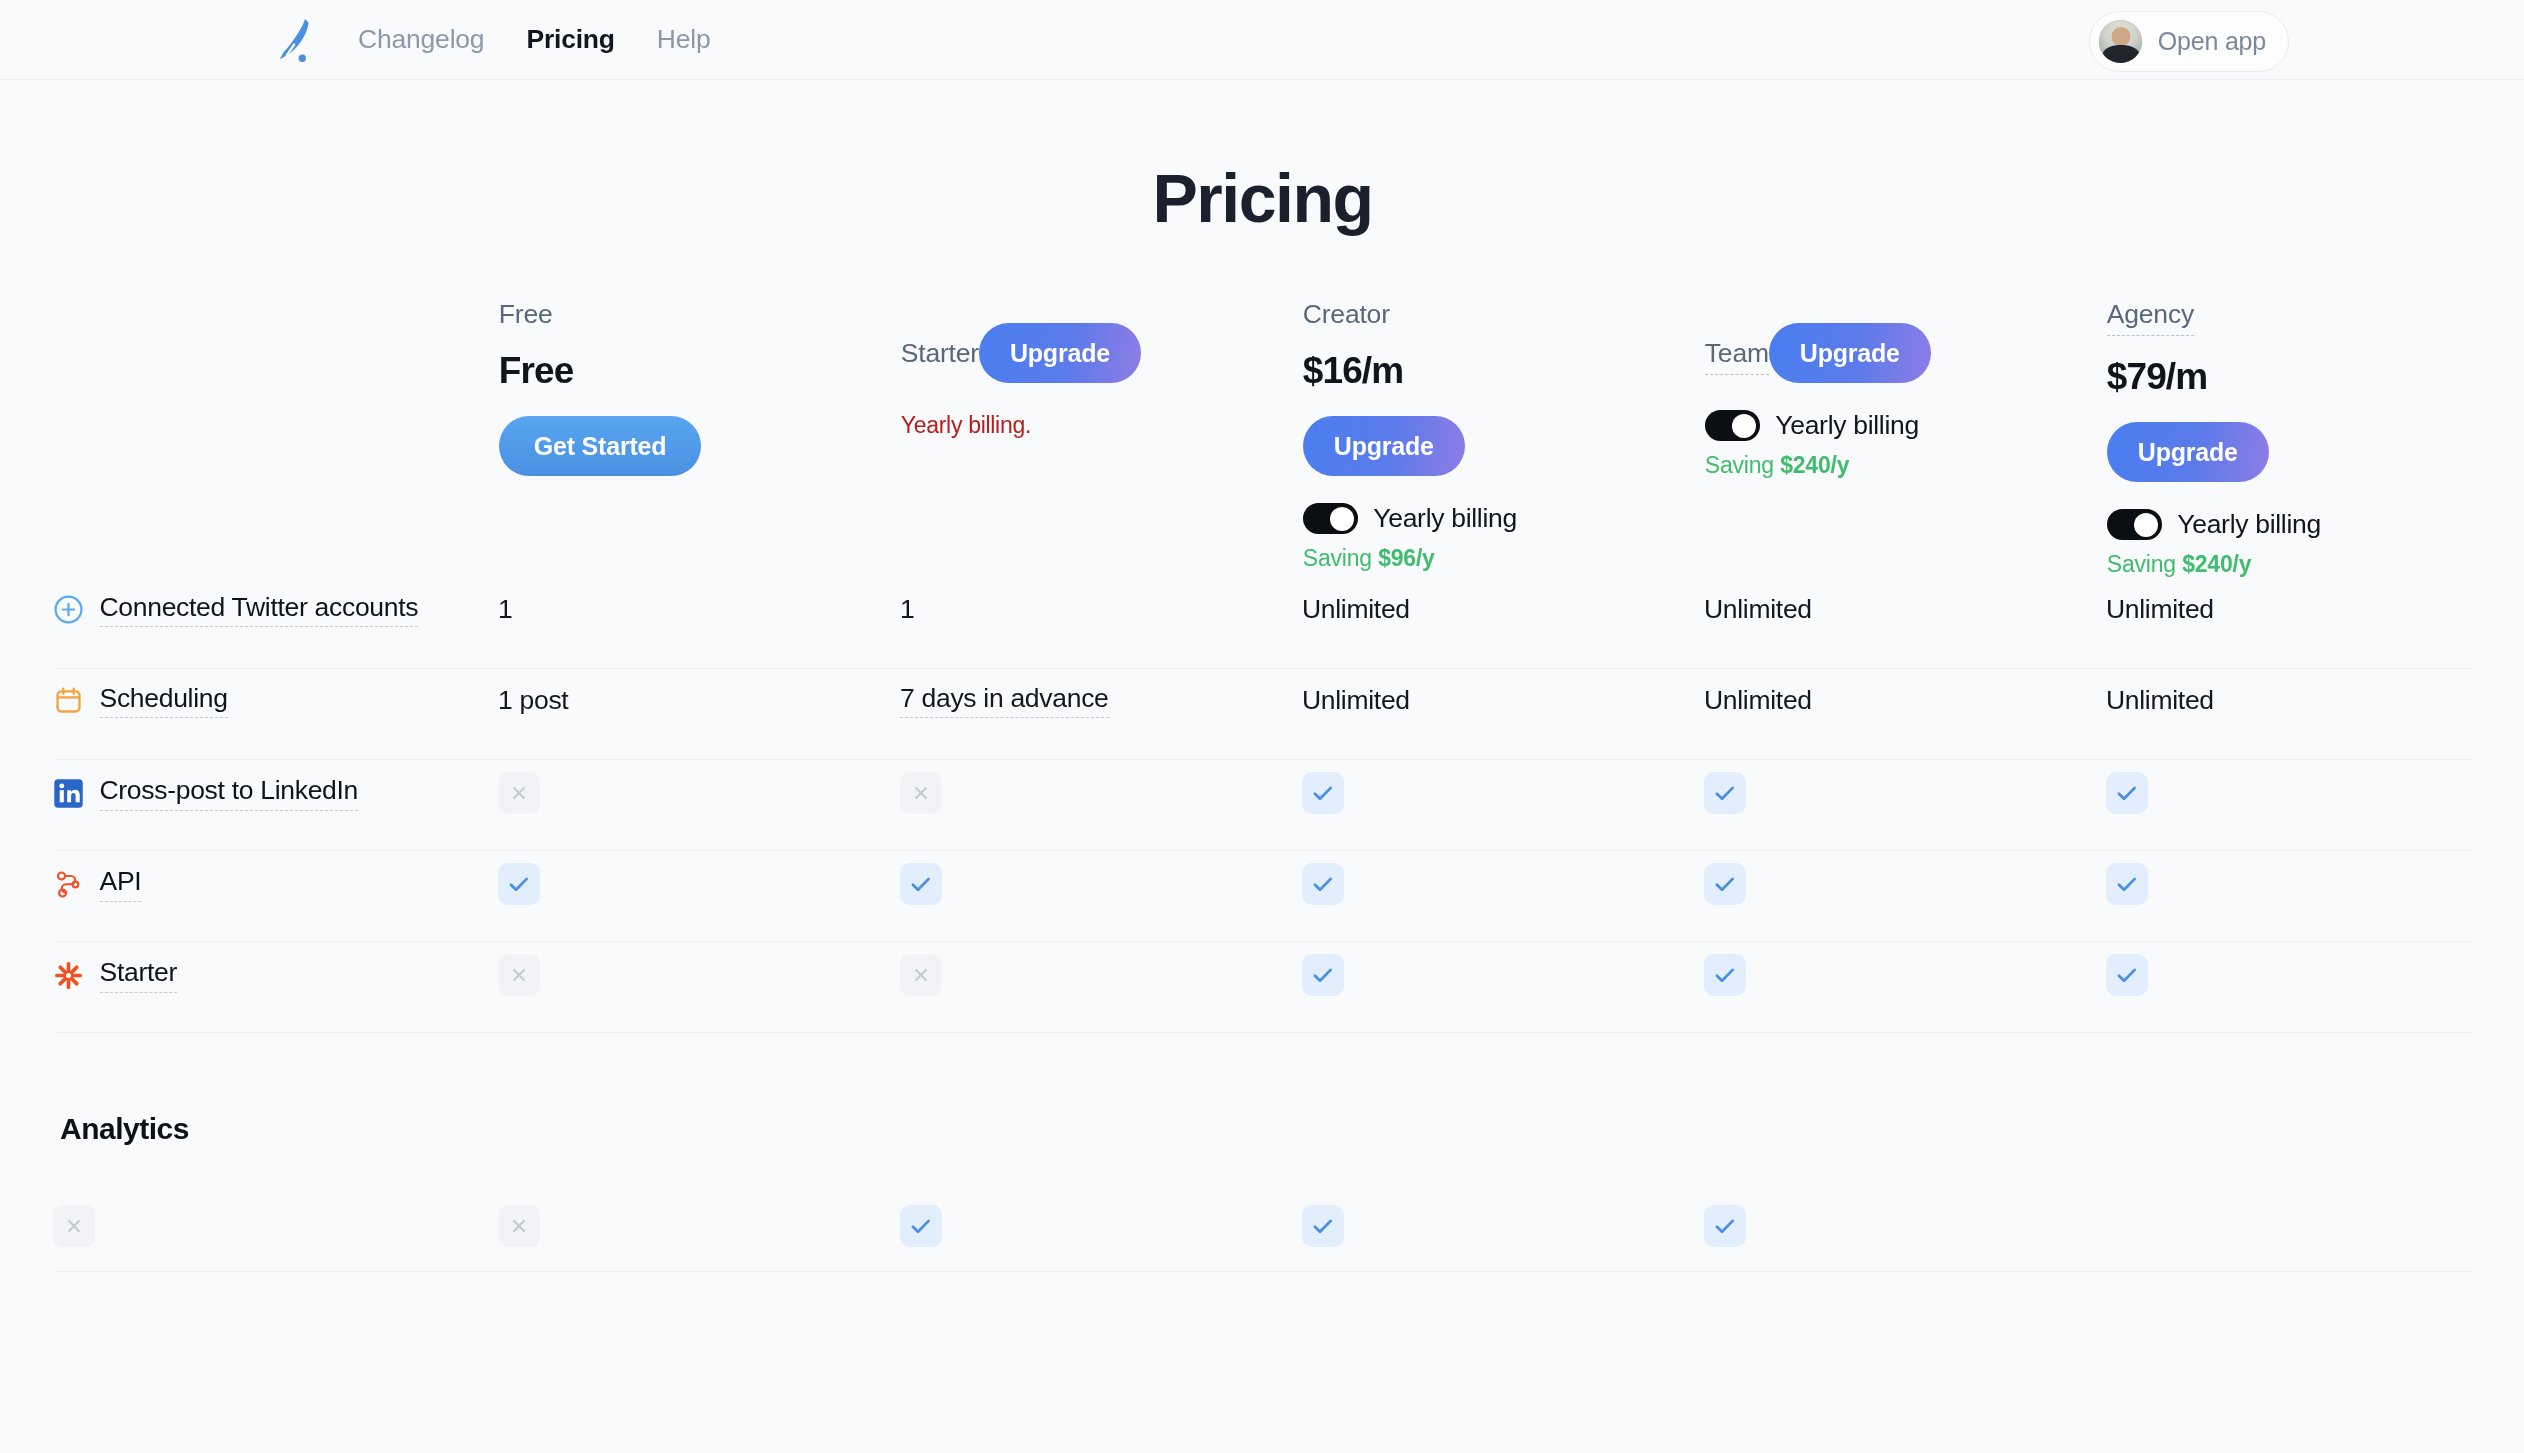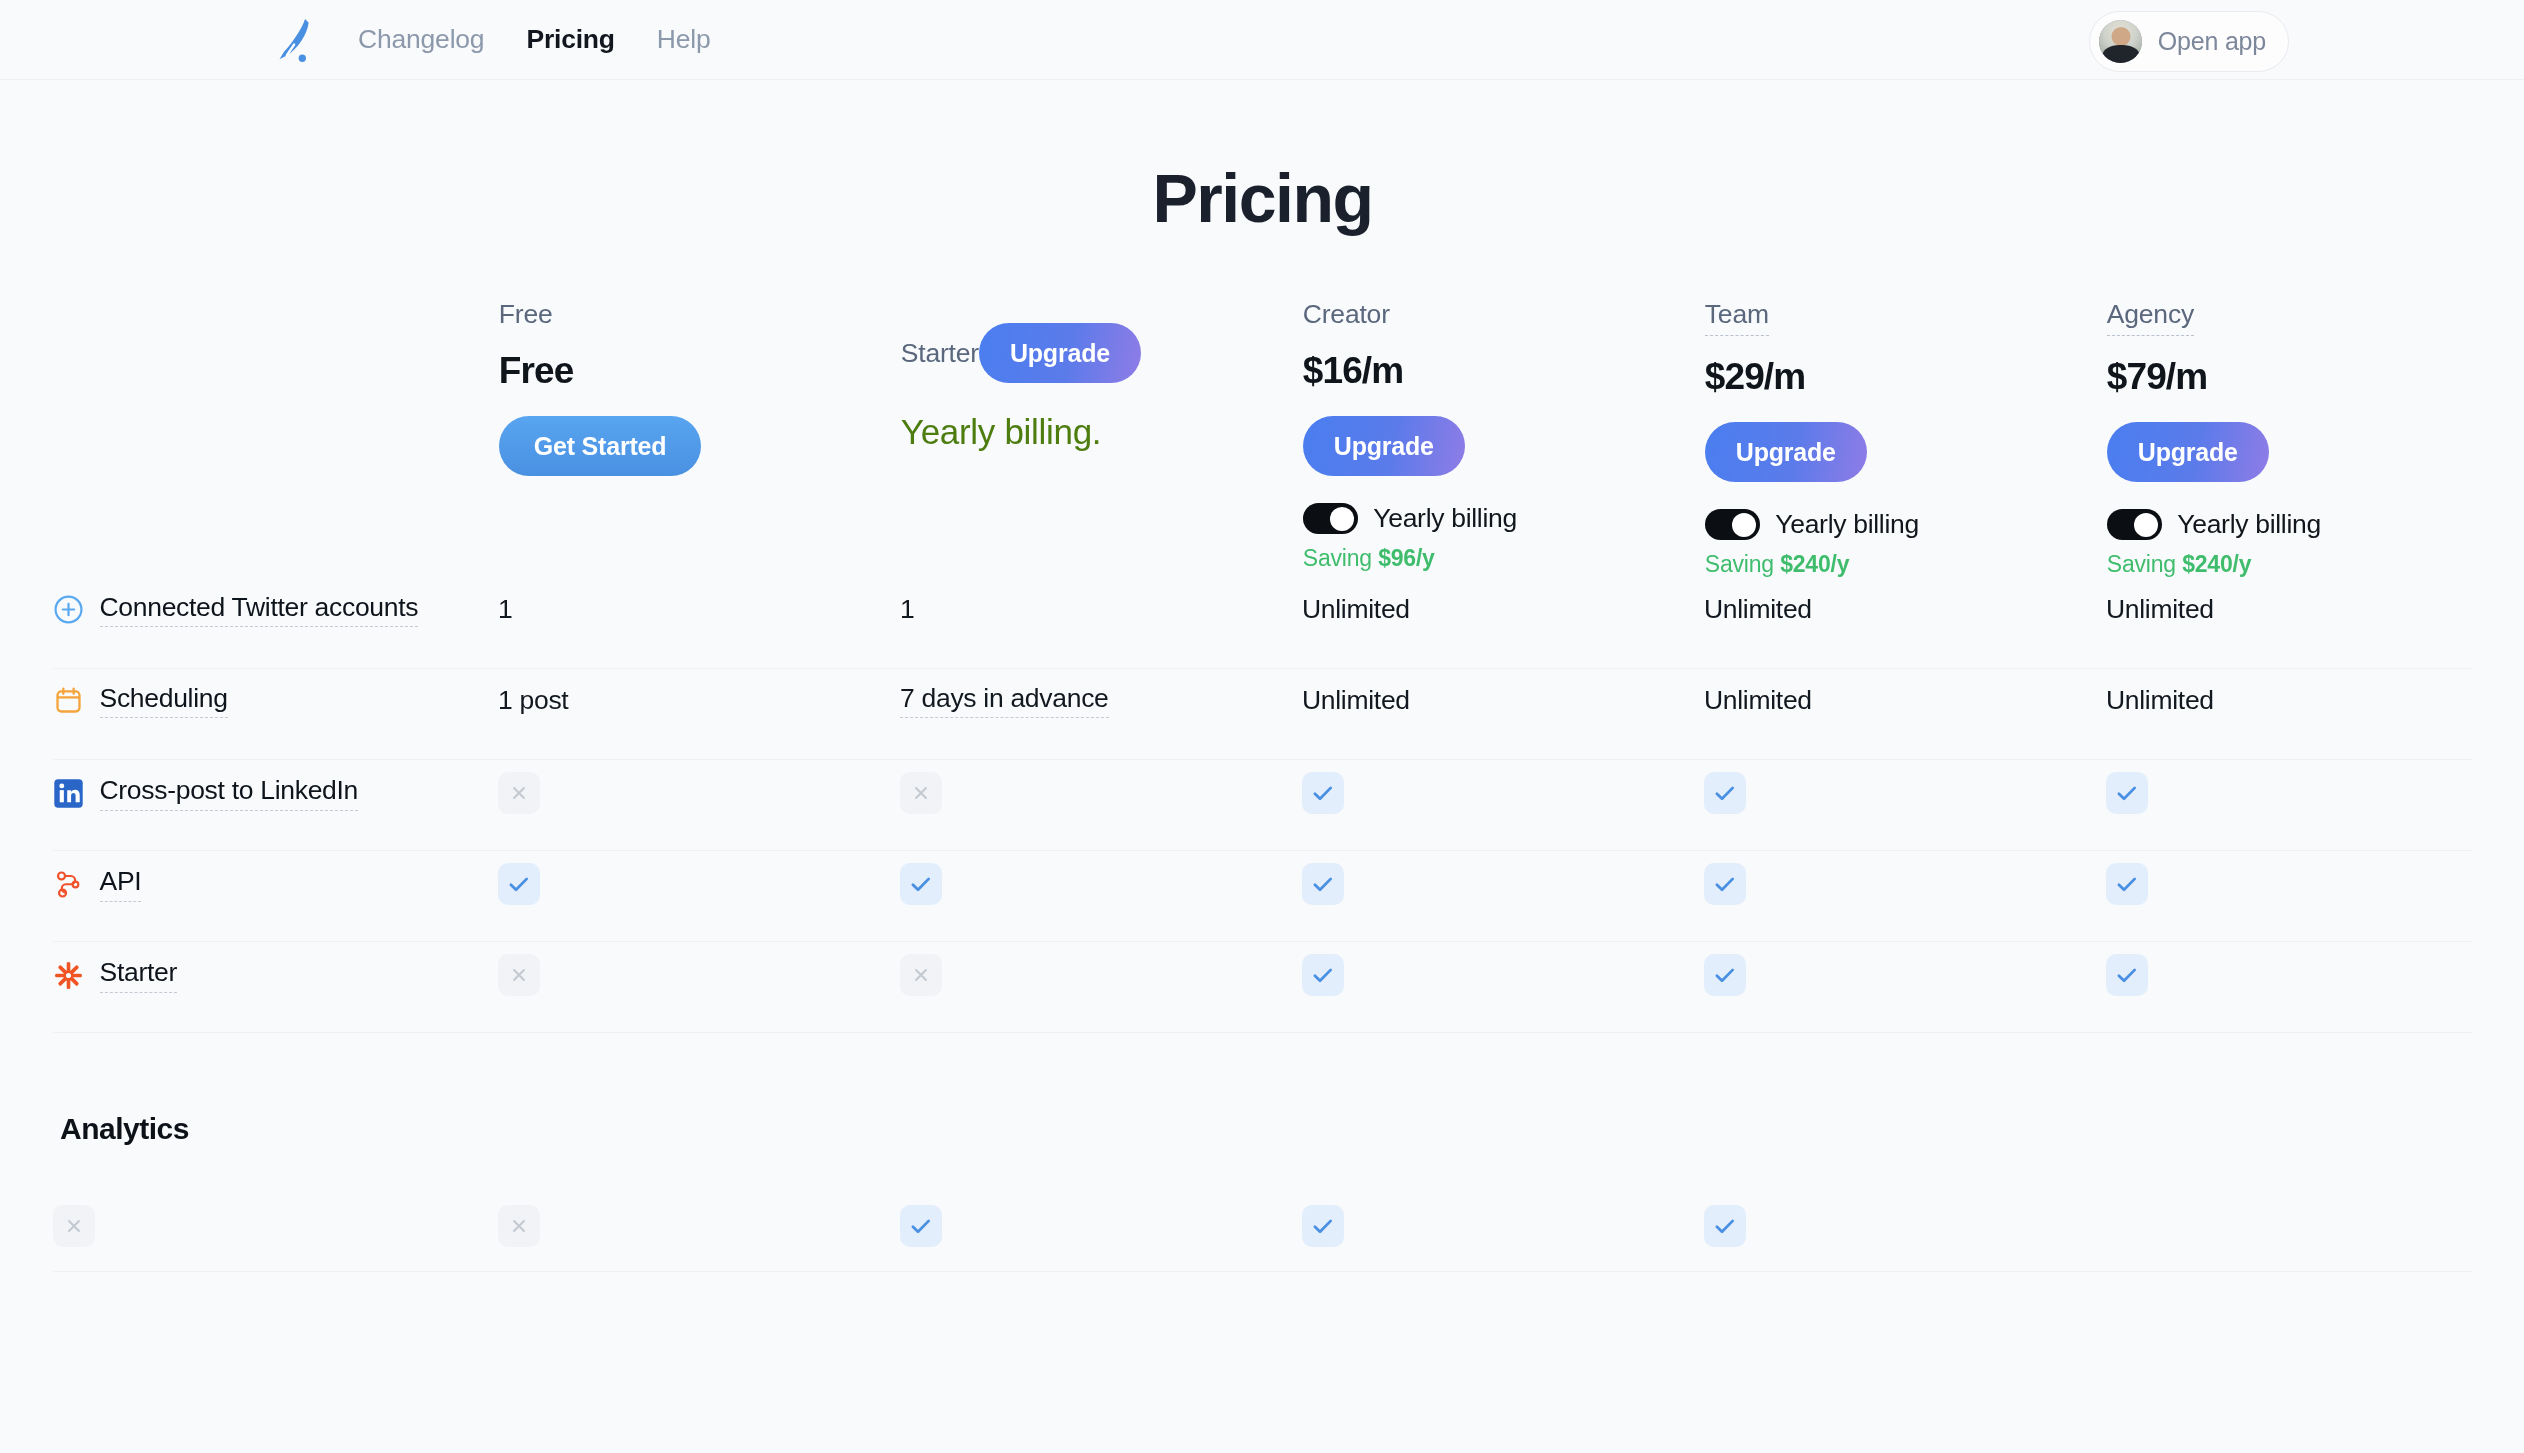--- a/index.html
+++ b/index.html
@@ -111,21 +111,21 @@
     color: #fff;
     font-size: 25px;
     font-weight: 600;
     letter-spacing: -0.2px;
     padding: 15.5px 31px;
     cursor: pointer;
     font-family: "Liberation Sans", sans-serif;
   }
   .cta.solid    { background: linear-gradient(180deg, #58a5f0 0%, #4a90e2 100%); padding: 15.5px 35px; }
   .cta.gradient { background: linear-gradient(100deg, #4a7ef0 0%, #5b7bea 55%, #8f7ce6 100%); }
-  .billing-note { margin-top: 29px; font-size: 35px; color: #4d7c0f; letter-spacing: -0.3px; }
+  .billing-note { margin-top: 29px; font-size: 23px; color: #b91c1c; letter-spacing: -0.3px; }
 
   .toggle-row { margin-top: 27px; display: flex; align-items: center; gap: 15.5px; }
   .toggle {
     width: 55px; height: 31px;
     border-radius: 912px;
     background: #0b0e12;
     position: relative;
     flex: none;
     cursor: pointer;
   }
@@ -208,21 +208,21 @@
   <div class="row" id="plan-header-row">
       <div></div>
       <div class="plan-cell"><div class="plan-name">Free</div><div class="plan-price">Free</div><button class="cta solid">Get Started</button></div>
       <div class="plan-cell"><div class="plan-name">Starter</div><button class="cta gradient">Upgrade</button><div class="billing-note">Yearly billing.</div></div>
       <div class="plan-cell"><div class="plan-name">Creator</div><div class="plan-price">$16/m</div><button class="cta gradient">Upgrade</button><div class="toggle-row">
           <span class="toggle">
             <span class="knob"></span>
           </span>
           <span class="toggle-label">Yearly billing</span>
         </div><div class="saving"><span>Saving </span><b>$96/y</b></div></div>
-      <div class="plan-cell"><div class="plan-name hinted">Team</div><div class="plan-price">$29/m</div><button class="cta gradient">Upgrade</button><div class="toggle-row">
+      <div class="plan-cell"><div class="plan-name hinted">Team</div><button class="cta gradient">Upgrade</button><div class="toggle-row">
           <span class="toggle">
             <span class="knob"></span>
           </span>
           <span class="toggle-label">Yearly billing</span>
         </div><div class="saving"><span>Saving </span><b>$240/y</b></div></div>
       <div class="plan-cell"><div class="plan-name hinted">Agency</div><div class="plan-price">$79/m</div><button class="cta gradient">Upgrade</button><div class="toggle-row">
           <span class="toggle">
             <span class="knob"></span>
           </span>
           <span class="toggle-label">Yearly billing</span>

